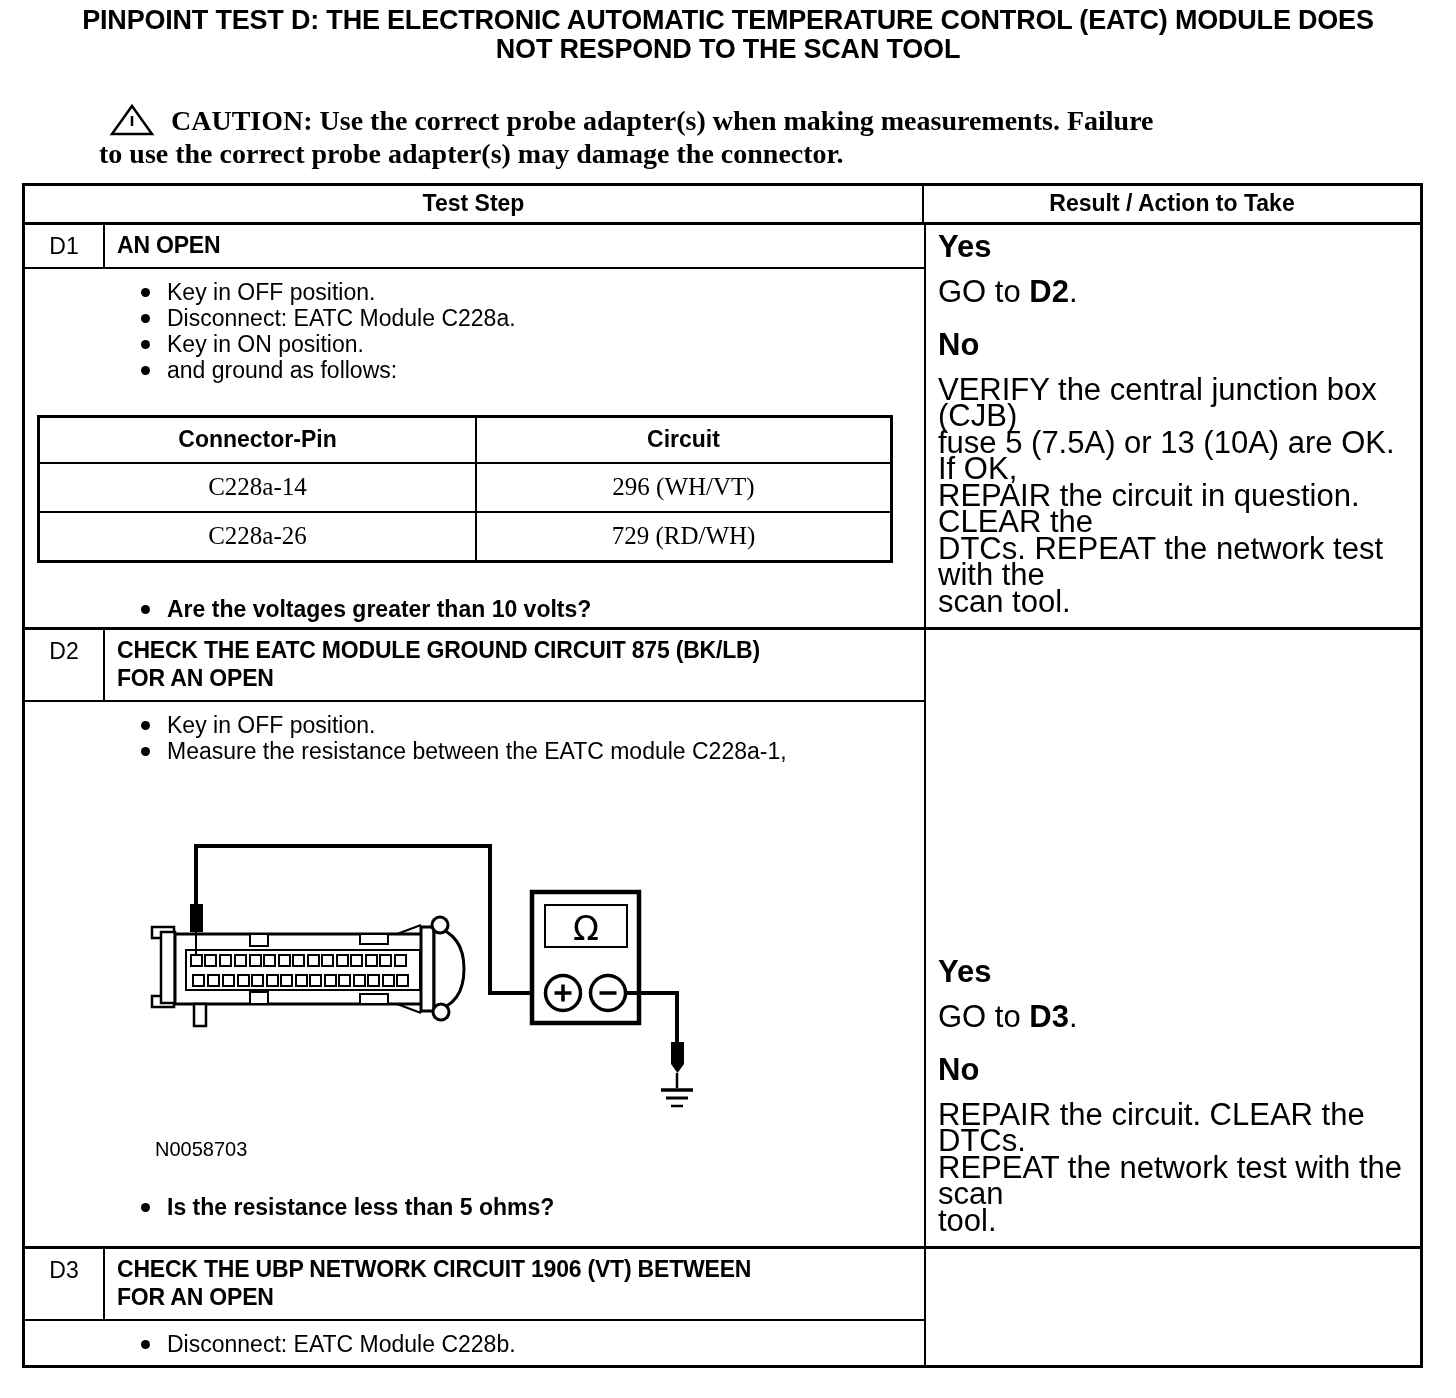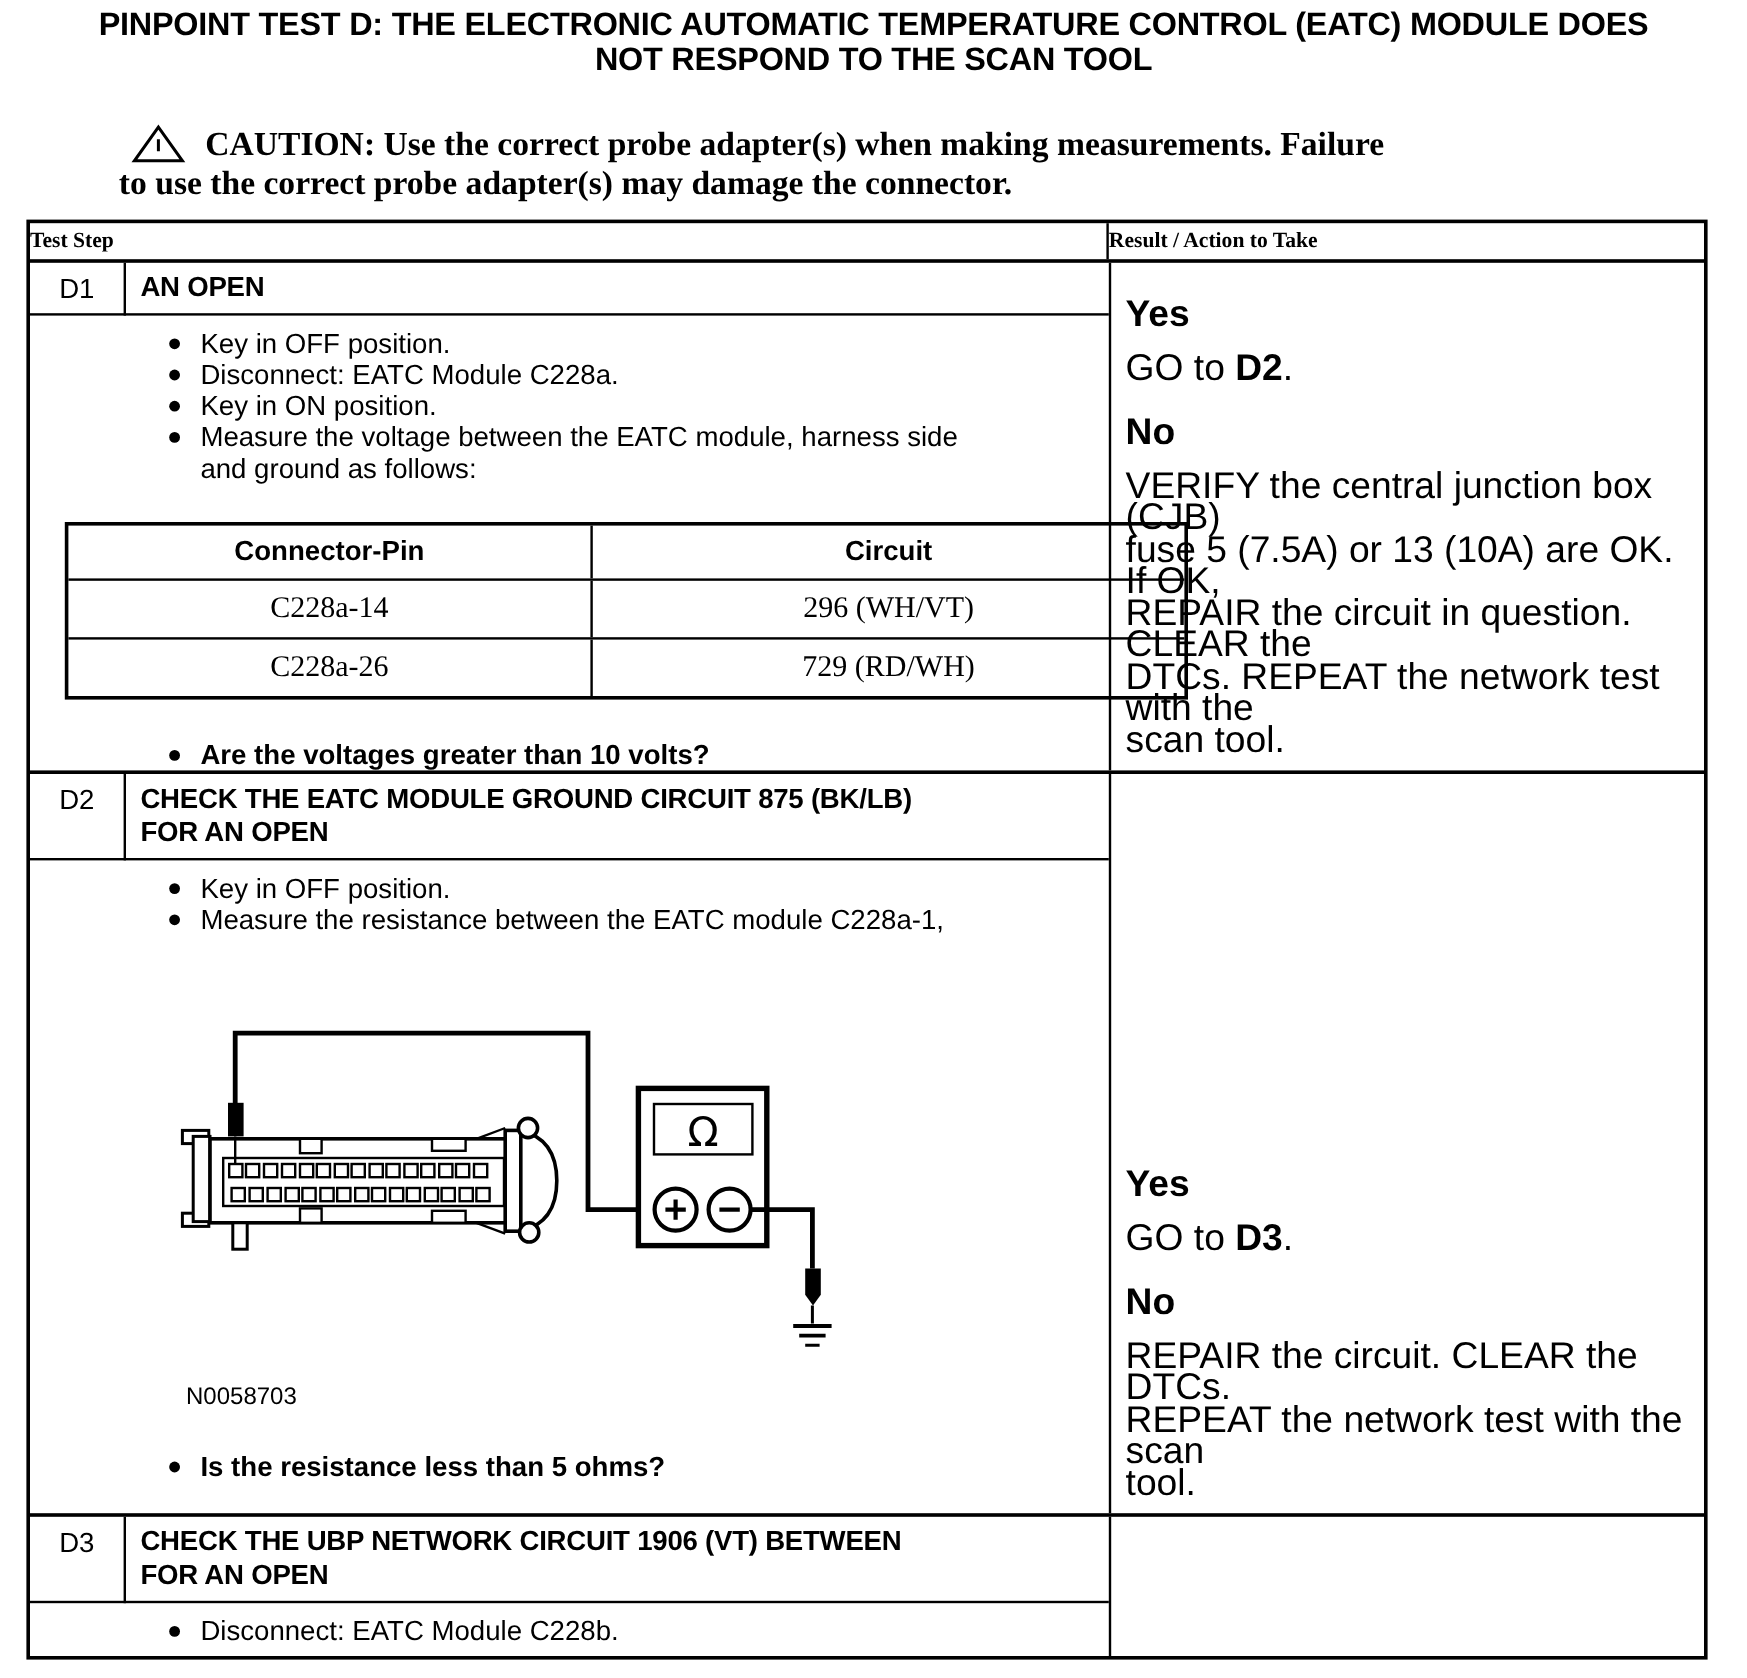--- a/index.html
+++ b/index.html
@@ -14,21 +14,21 @@
   .caution { margin:37px 120px 0 99px;
              font-family:"Liberation Serif", serif; font-weight:bold;
              font-size:28px; line-height:33px; }
   .caution-line1 { display:flex; align-items:flex-end; }
   .caution-tri { flex:0 0 auto; margin:2px 16px 0 10px; }
 
   
   .ptable { margin:13px 0 0 22px; width:1401px; border:3px solid #000; }
   .thead-row { display:grid; grid-template-columns:899px 1fr;
                border-bottom:3px solid #000; }
-  .th { font-weight:bold; font-size:18px; padding:4px 0 5px;font-family:Liberation Serif, serif; }
+  .th { font-weight:bold; font-size:23px; text-align:center; padding:4px 0 5px; }
   .th-left { border-right:2px solid #000; }
 
   .step { display:grid; grid-template-columns:80px 819px 1fr; }
   .step.divider { border-bottom:3px solid #000; }
   .cell-id { grid-column:1; grid-row:1; border-right:2px solid #000;
              border-bottom:2px solid #000; text-align:center;
              font-weight:normal; font-size:23px; padding-top:8px; }
   .cell-title { grid-column:2; grid-row:1; border-bottom:2px solid #000;
                 font-weight:bold; font-size:23px; line-height:28px;
                 padding:6px 8px 8px 12px; letter-spacing:-0.2px; }
@@ -42,21 +42,21 @@
   .d3-body { min-height:27px; padding-bottom:8px; }
 
   
   .bullet { position:relative; margin-left:142px; font-size:23px;
             line-height:26px; max-width:760px; }
   .bullet::before { content:''; position:absolute; left:-26px; top:9px;
                     width:9px; height:9px; border-radius:50%; background:#000; }
   .bullet.bold { font-weight:bold; }
 
   
-  .inner-table { margin:32px 0 0 29px; width:936px; border:3px solid #000; }
+  .inner-table { margin:32px 0 0 12px; width:856px; border:3px solid #000; }
   .itr { display:grid; grid-template-columns:437px 1fr; }
   .itr + .itr { border-top:2px solid #000; }
   .itc { text-align:center; padding:9px 0 10px; font-size:25px;
          font-family:"Liberation Serif", serif; }
   .itc.first { border-right:2px solid #000; }
   .itr.head .itc { font-family:"Liberation Sans", sans-serif;
                    font-weight:bold; font-size:23px; padding:8px 0 9px; }
   .q { margin-top:33px; }
 
   
@@ -114,21 +114,20 @@
       <div class="bullet">
         <div>Key in OFF position.</div>
       </div>
       <div class="bullet">
         <div>Disconnect: EATC Module C228a.</div>
       </div>
       <div class="bullet">
         <div>Key in ON position.</div>
       </div>
       <div class="bullet">
-        <div>Measure the voltage between the EATC module, harness side</div>
         <div>and ground as follows:</div>
       </div>
 
       <div class="inner-table">
         <div class="itr head">
           <div class="itc first">Connector-Pin</div>
           <div class="itc">Circuit</div>
         </div>
         <div class="itr">
           <div class="itc first">C228a-14</div>

